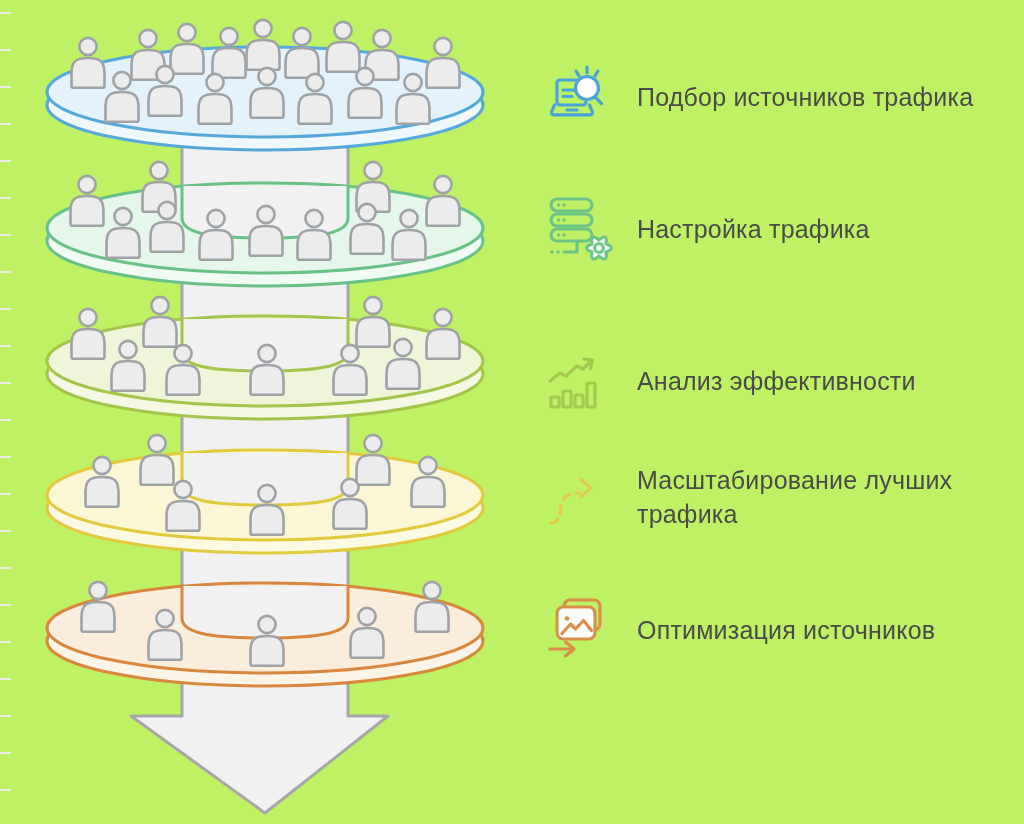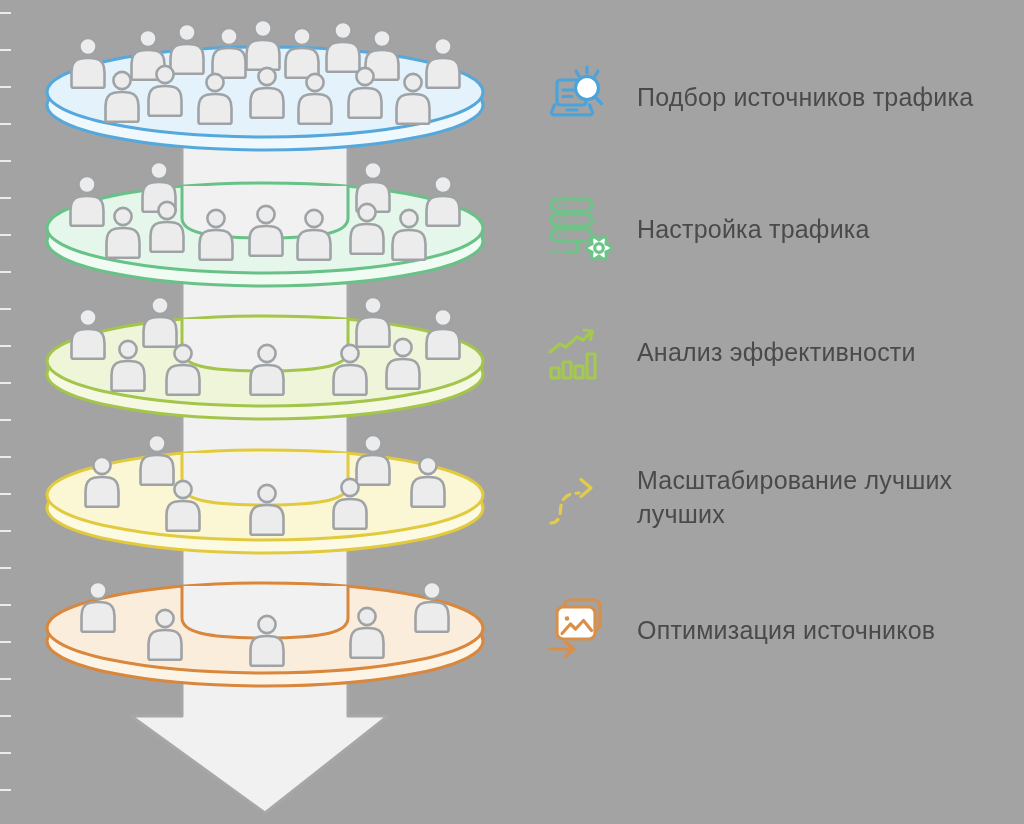--- a/index.html
+++ b/index.html
@@ -1,16 +1,16 @@
 <!DOCTYPE html>
 <html><head>
 <meta charset="utf-8">
 <style>
   html,body{margin:0;padding:0;background:#ffffff;}
-  .canvas{position:relative;width:1024px;height:824px;background:#a3a3a3;overflow:hidden;
+  .canvas{position:relative;width:1024px;height:824px;background:#bef264;overflow:hidden;
           font-family:"Liberation Sans",sans-serif;}
   .edge-marks{position:absolute;left:0;top:12px;bottom:0;width:11px;pointer-events:none;}
   #funnel-svg{position:absolute;left:0;top:0;}
   .step{position:absolute;left:548px;transform:translateY(-50%);display:flex;align-items:center;}
   .step-iconbox{width:89px;flex:0 0 89px;display:flex;align-items:center;}
   .step-label{font-size:25px;line-height:34px;font-weight:400;letter-spacing:.2px;}
   .step-label span{display:block;white-space:nowrap;}
   svg.sicon{display:block;}
 </style>
 </head>
@@ -284,21 +284,21 @@
           <circle cx="0" cy="0" r="4.3" fill="#ffffff"></circle>
         </g>
       </svg>
     </div>
     <div class="step-label" style="color: rgb(74, 74, 74);">
       <span>Настройка трафика</span>
         <span></span>
     </div>
   </div>
 
-  <div class="step" style="top:352px">
+  <div class="step" style="top:381px">
     <div class="step-iconbox">
       <svg class="sicon" width="66" height="66" viewBox="0 0 66 66" fill="none" stroke-width="3.2" stroke-linecap="round" stroke-linejoin="round" stroke="#a4c94f">
         <path d="M2,33 L12,25 L18,28 L29,18 L35,21 L43,13"></path>
         <path d="M36,11 L44.5,12 L42.5,20.5"></path>
         <rect x="3" y="49" width="8" height="10" rx="1"></rect>
         <rect x="15" y="43" width="8" height="16" rx="1"></rect>
         <rect x="27" y="47" width="8" height="12" rx="1"></rect>
         <rect x="39" y="35" width="8" height="24" rx="1"></rect>
       </svg>
     </div>
@@ -310,21 +310,21 @@
 
   <div class="step" style="top:497px">
     <div class="step-iconbox">
       <svg class="sicon" width="52" height="60" viewBox="0 0 52 60" fill="none" stroke-width="3.2" stroke-linecap="round" stroke-linejoin="round" stroke="#e3cc49">
         <path d="M3,56 Q12,55.5 12.5,43 Q13,29 25,26.5 L31,26" stroke-dasharray="8 6.5"></path>
         <path d="M33,12.5 L43,21 L33,29.5"></path>
       </svg>
     </div>
     <div class="step-label" style="color: rgb(74, 74, 74);">
       <span>Масштабирование лучших</span>
-        <span>лучших</span>
+        <span>трафика</span>
     </div>
   </div>
 
   <div class="step" style="top:630px">
     <div class="step-iconbox">
       <svg class="sicon" width="62" height="66" viewBox="0 0 62 66" fill="none" stroke-width="3.2" stroke-linecap="round" stroke-linejoin="round" stroke="#d98f49">
         <rect x="16" y="3" width="36" height="30" rx="6"></rect>
         <rect x="9" y="10" width="38" height="32" rx="6" fill="#ffffff"></rect>
         <circle cx="19" cy="21.5" r="2.3" stroke="none" fill="#d98f49"></circle>
         <path d="M14,36.5 L22.5,27 L27.5,32 L35.5,23.5 L43.5,33.5"></path>

